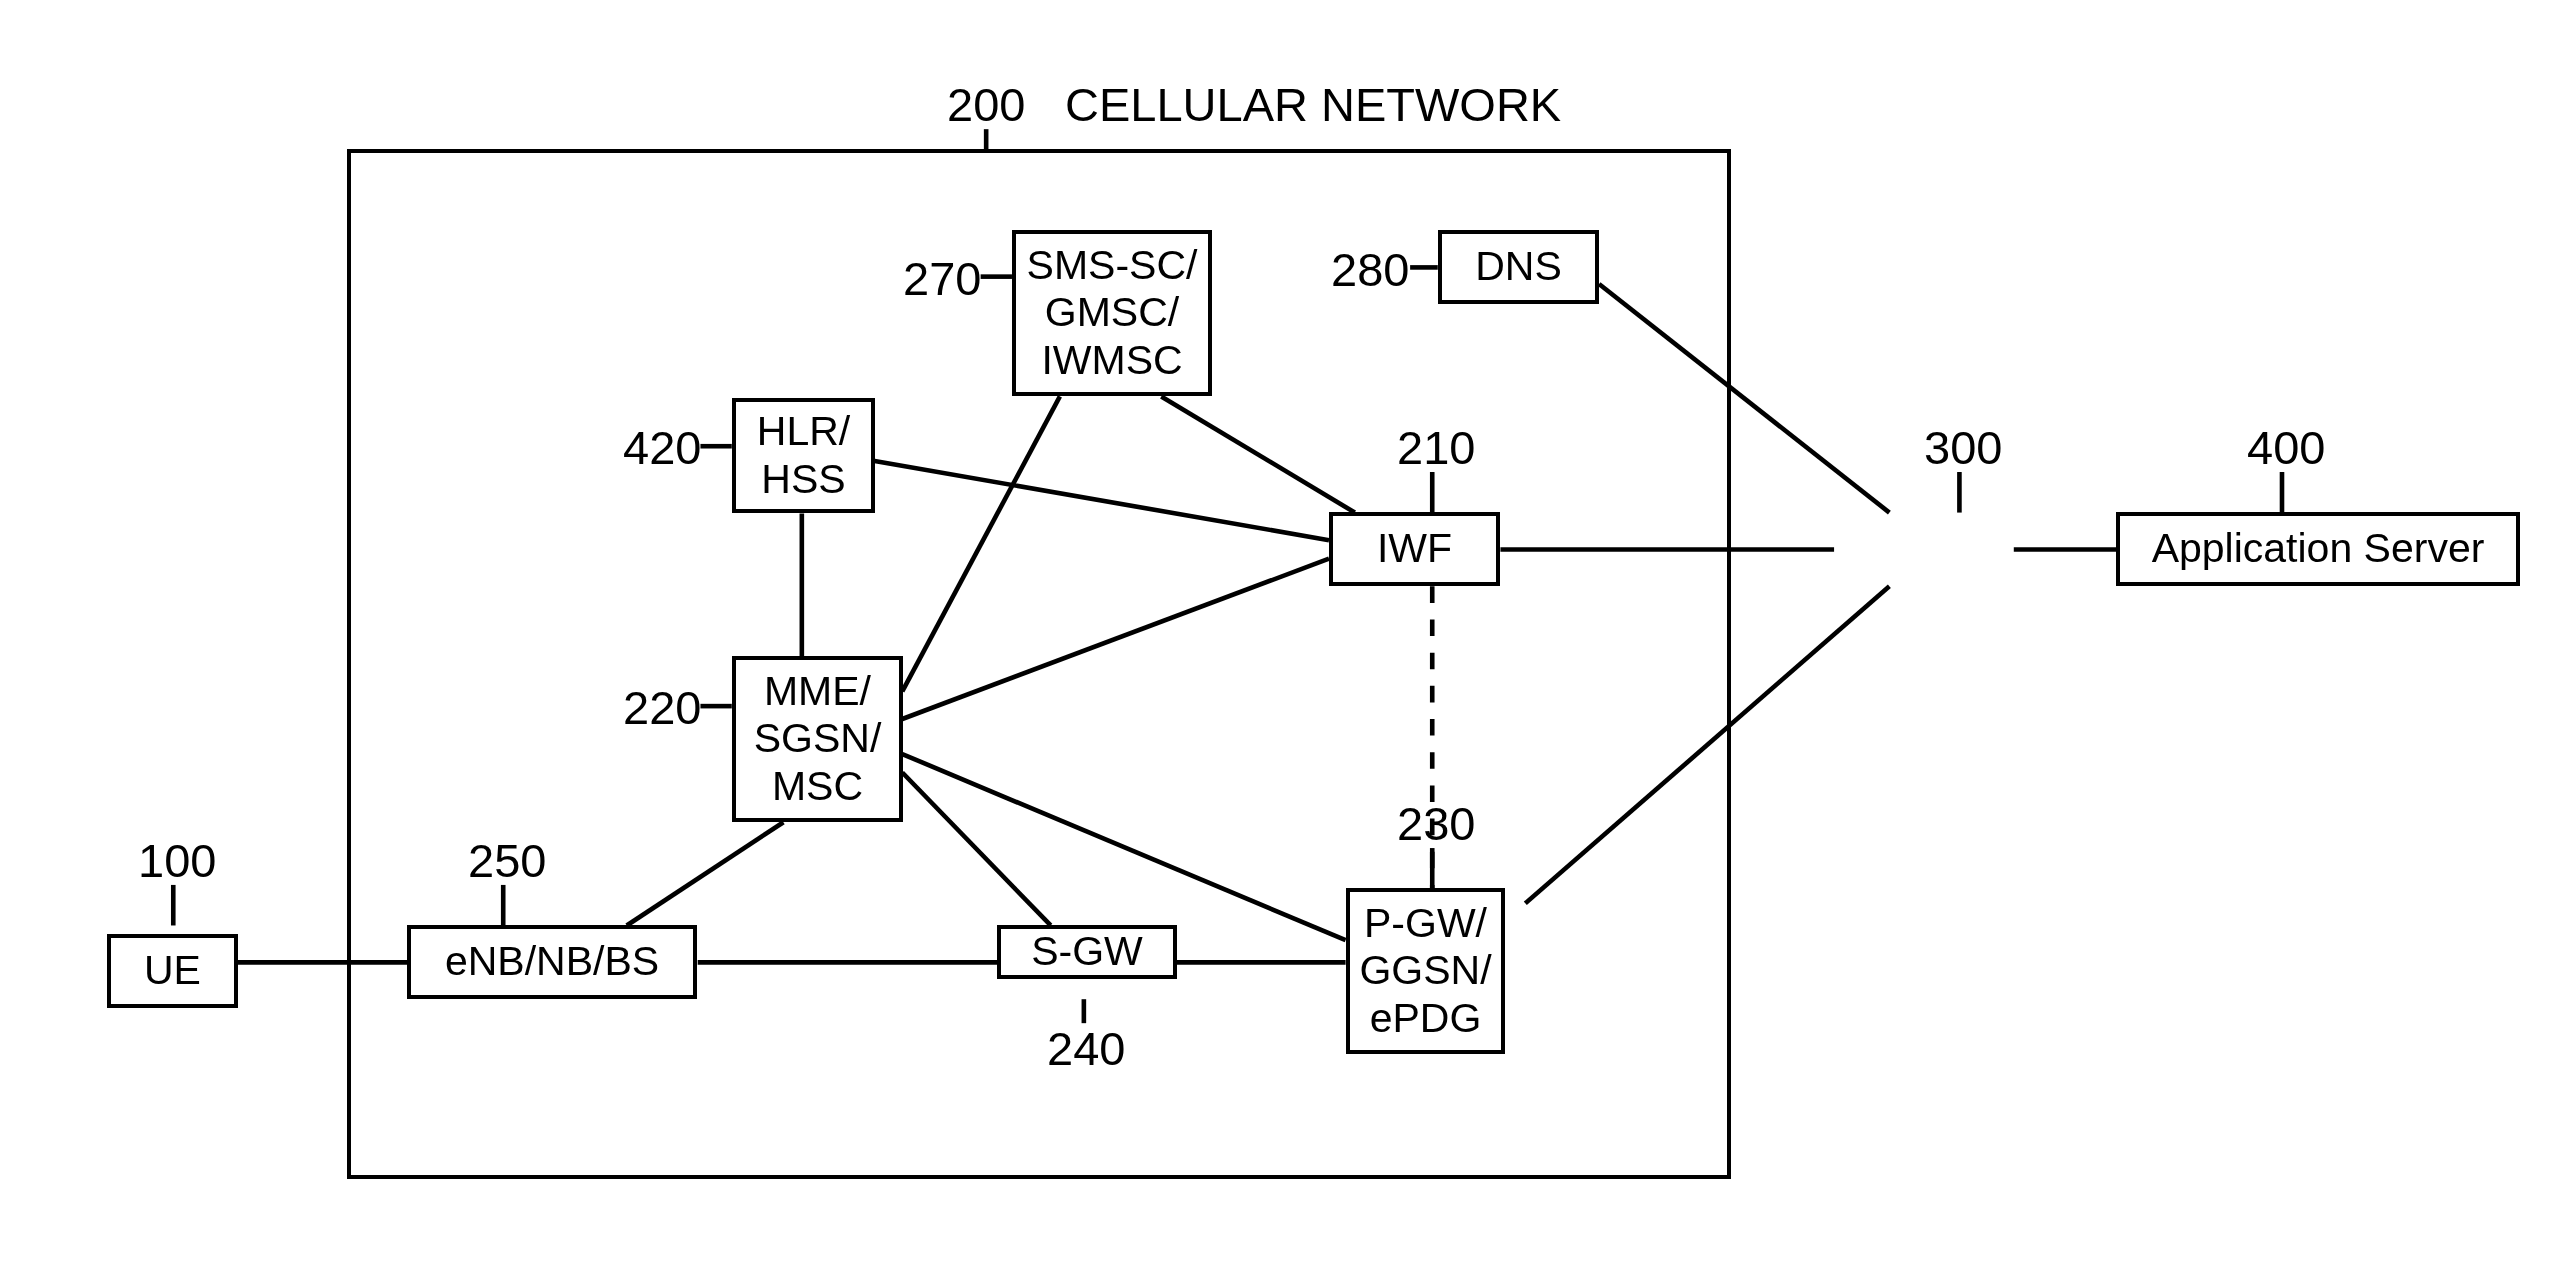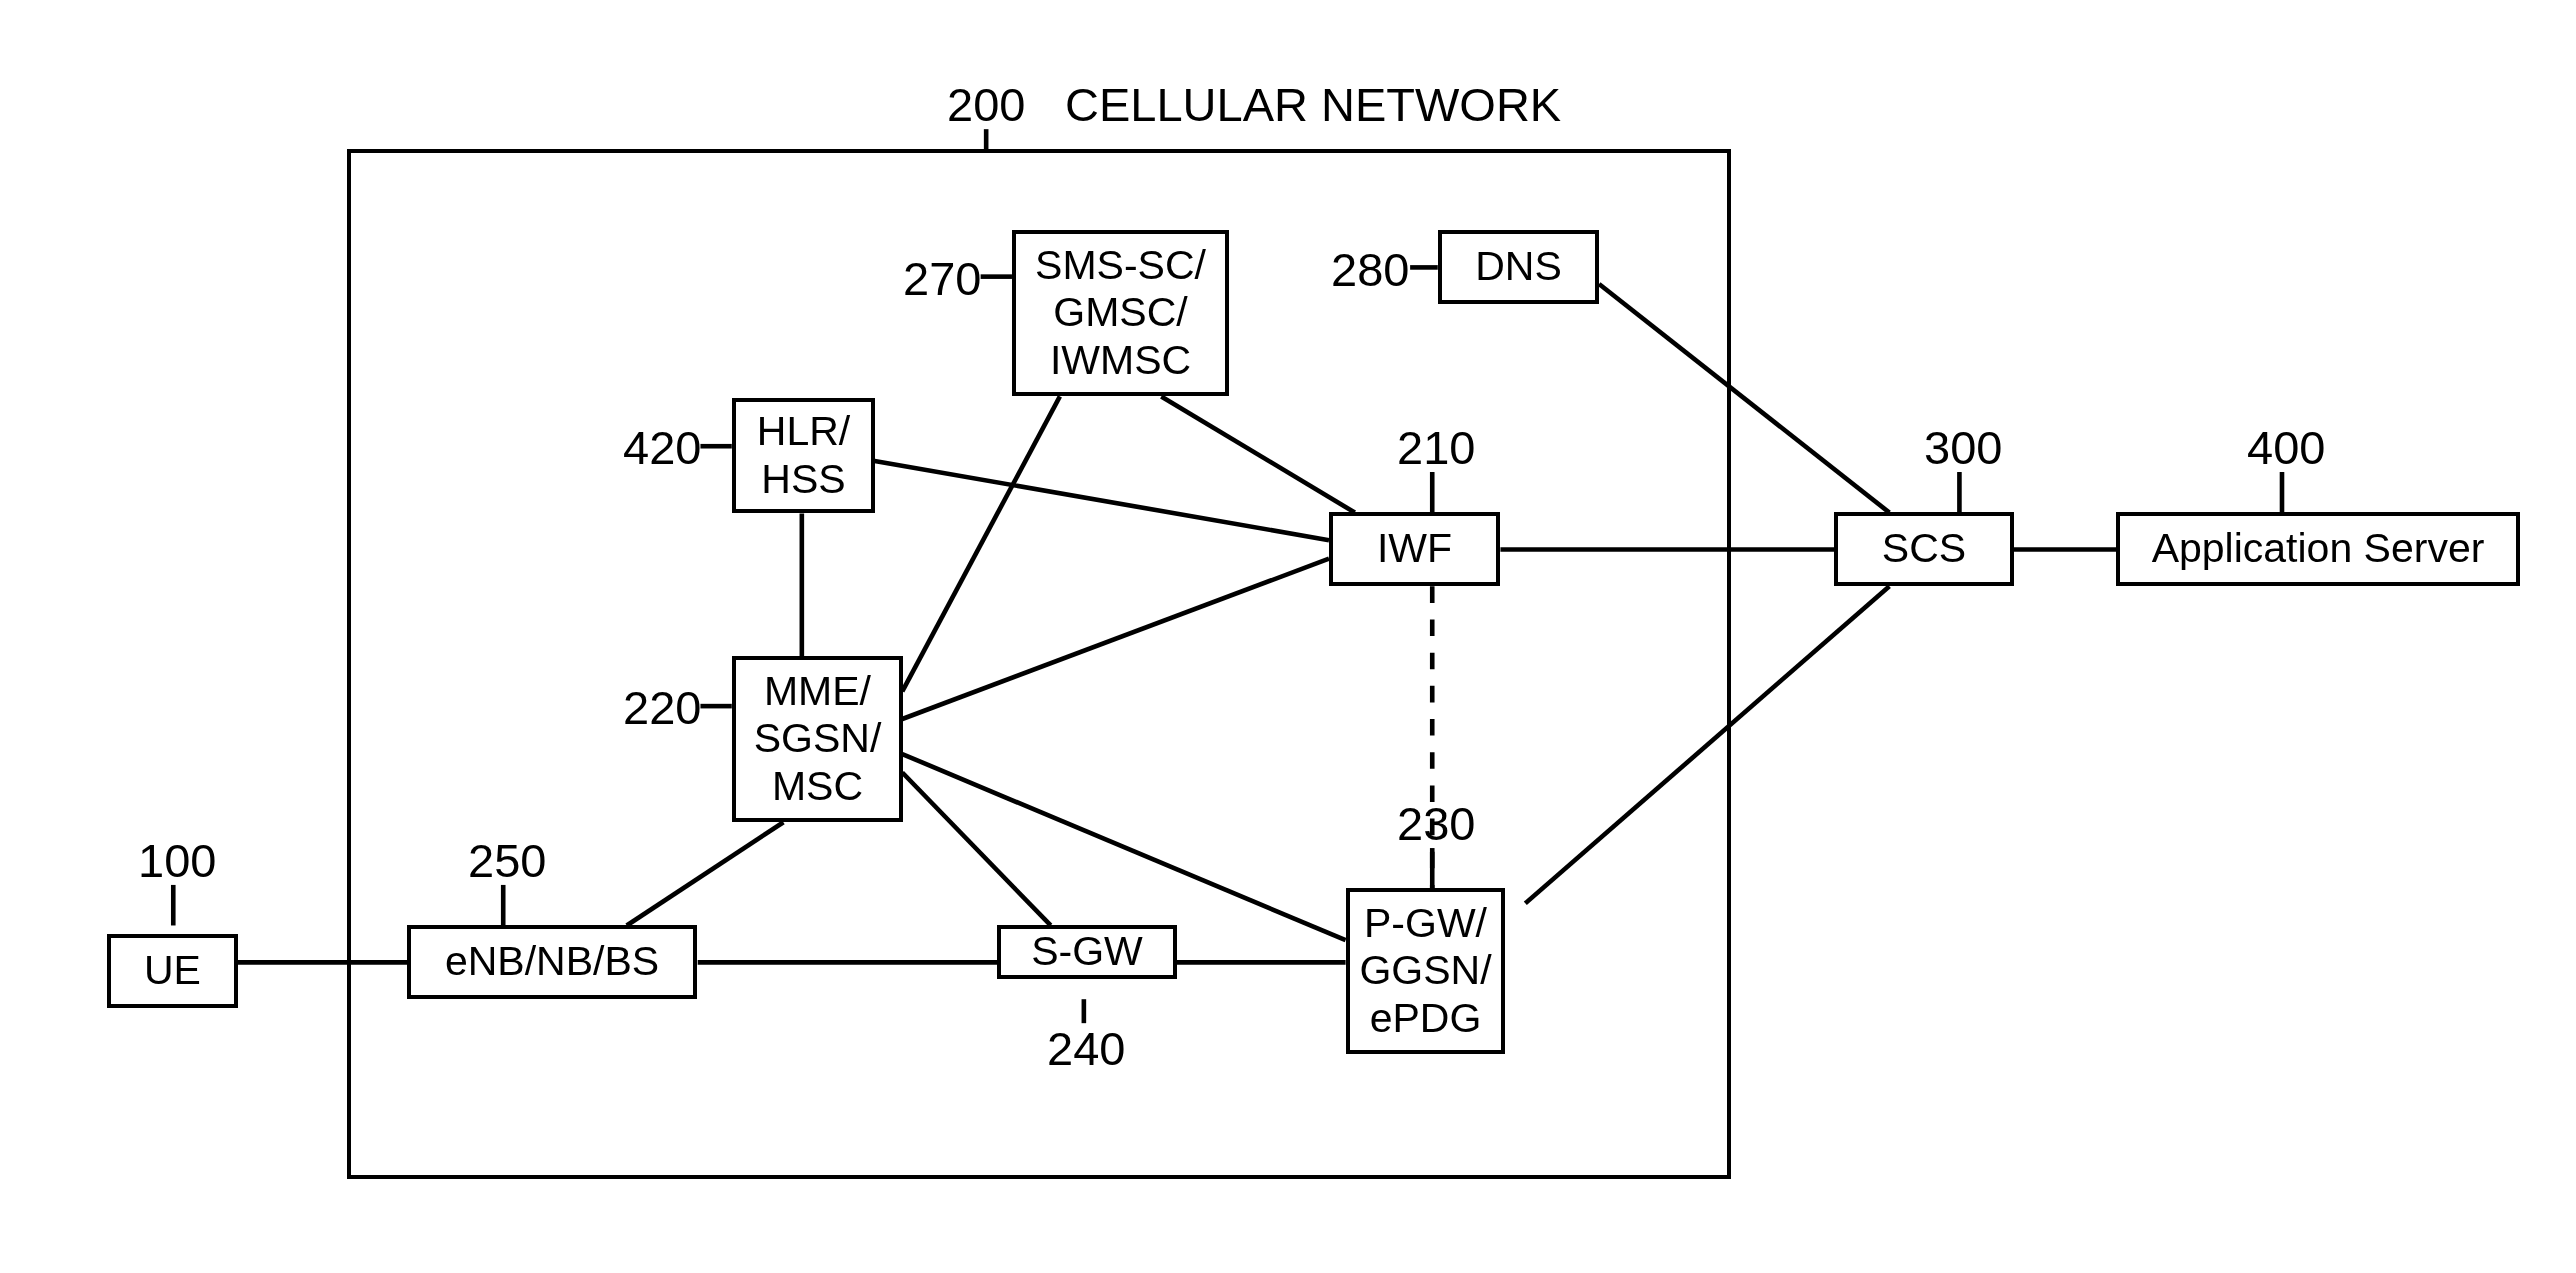--- a/index.html
+++ b/index.html
@@ -54,21 +54,21 @@
   <div class="lbl" style="left:623px;top:422px">420</div>
   <div class="box" style="left:732px;top:398px;width:143px;height:115px">
       <span style="white-space:pre-line">HLR/
 HSS</span>
     </div>
   <svg viewBox="0 0 2795 1382" width="2576" height="1274">
       <line x1="760" y1="484" x2="794" y2="484"></line>
     </svg>
 
   <div class="lbl" style="left:903px;top:253px">270</div>
-  <div class="box" style="left:1012px;top:230px;width:217px;height:166px">
+  <div class="box" style="left:1012px;top:230px;width:200px;height:166px">
       <span style="white-space:pre-line">SMS-SC/
 GMSC/
 IWMSC</span>
     </div>
   <svg viewBox="0 0 2795 1382" width="2576" height="1274">
       <line x1="1064" y1="300" x2="1098" y2="300"></line>
     </svg>
 
   <div class="lbl" style="left:1331px;top:244px">280</div>
   <div class="box" style="left:1438px;top:230px;width:161px;height:74px">
@@ -98,23 +98,20 @@
   <div class="box" style="left:1346px;top:888px;width:159px;height:166px">
       <span style="white-space:pre-line">P-GW/
 GGSN/
 ePDG</span>
     </div>
   <svg viewBox="0 0 2795 1382" width="2576" height="1274">
       <line x1="1554" y1="920" x2="1554" y2="964"></line>
     </svg>
 
   <div class="lbl" style="left:1924px;top:422px">300</div>
-  <div class="box" style="left:1834px;top:512px;width:180px;height:74px">
-      <span>SCS</span>
-    </div>
   <svg viewBox="0 0 2795 1382" width="2576" height="1274">
       <line x1="2126" y1="512" x2="2126" y2="556"></line>
     </svg>
 
   <div class="lbl" style="left:2247px;top:422px">400</div>
   <div class="box" style="left:2116px;top:512px;width:404px;height:74px">
       <span>Application Server</span>
     </div>
   <svg viewBox="0 0 2795 1382" width="2576" height="1274">
       <line x1="2476" y1="512" x2="2476" y2="556"></line>

